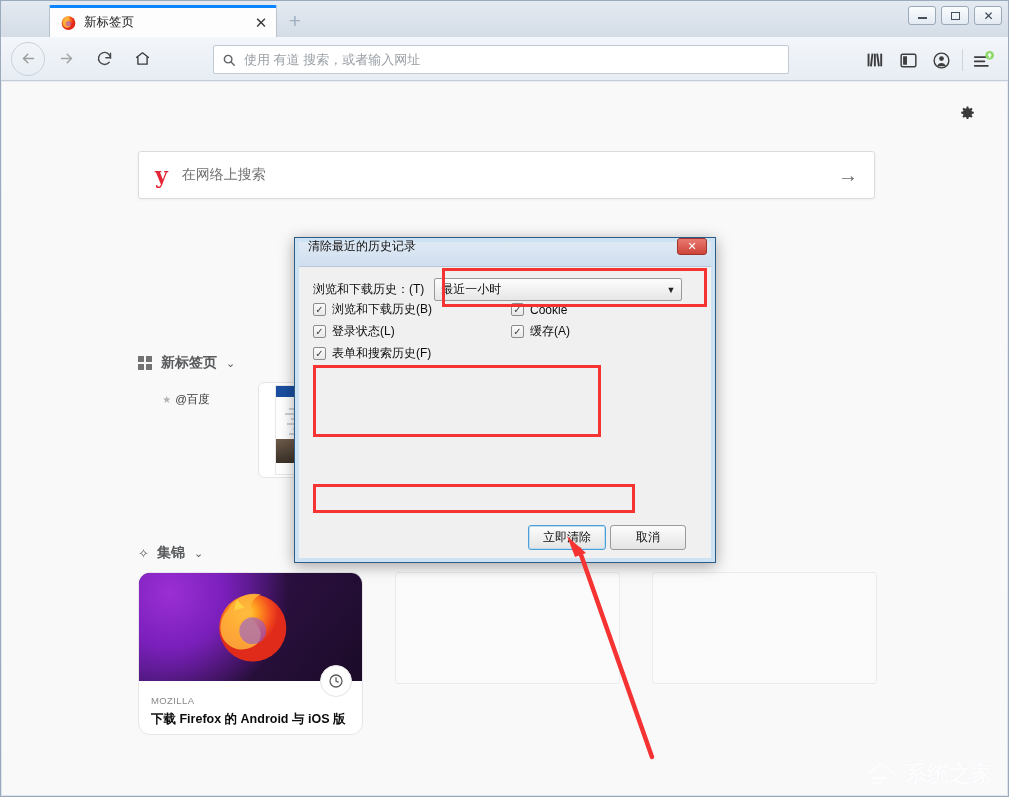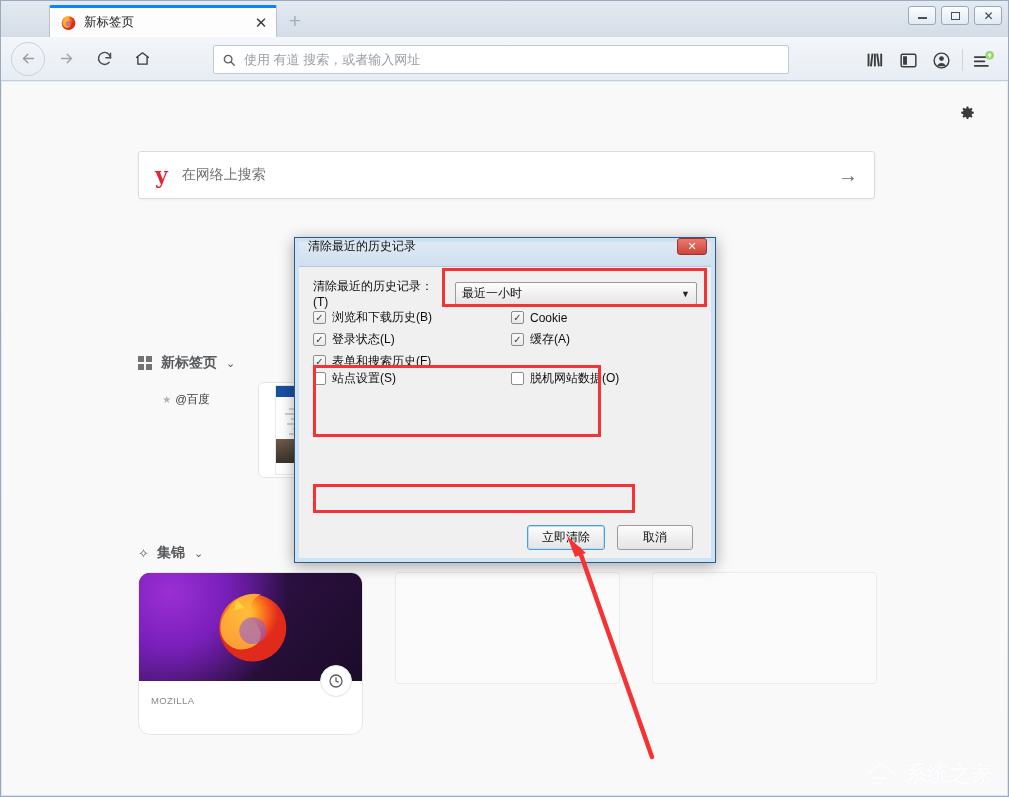--- a/index.html
+++ b/index.html
@@ -255,21 +255,21 @@
     color: #fff; font-size: 11px; font-weight: 700;
   }
   .dlg-body {
     position: absolute; left: 4px; top: 29px; right: 4px; bottom: 41px;
     background: #f0f0f0; padding: 11px 14px 0;
   }
   .dlg-footer {
     position: absolute; left: 20px; right: 4px; bottom: 4px; height: 41px;
     background: #f0f0f0;
     display: flex; align-items: center; justify-content: flex-end;
-    padding-right: 18px; gap: 12px;
+    padding-right: 25px; gap: 4px;
   }
 
   .row-range { display: flex; align-items: center; }
   .range-label { font-size: 12px; color: #0d0d0d; }
   .dd {
     margin-left: 10px; width: 248px; height: 23px;
     background: linear-gradient(#fdfdfd, #e6e6e6);
     border: 1px solid #9a9a9a; border-radius: 2px;
     display: flex; align-items: center; padding: 0 6px;
     font-size: 12px; color: #0d0d0d;
@@ -527,20 +527,21 @@
         </svg>
         <div class="hl-clock">
           <svg width="16" height="16" viewBox="0 0 24 24" fill="none" stroke="#5b5b5e" stroke-width="1.9">
             <circle cx="12" cy="12" r="9"></circle>
               <polyline points="12 6.5 12 12 16 14"></polyline>
           </svg>
         </div>
       </div>
       <div class="hl-meta">
         <div class="hl-src">MOZILLA</div>
+        <div class="hl-title">下载 Firefox 的 Android 与 iOS 版</div>
       </div>
     </div>
 
     <div class="ph-card" id="ph1"></div>
     <div class="ph-card" id="ph2"></div>
 
     <div class="watermark">
       <svg width="36" height="30" viewBox="0 0 40 34">
         <path d="M4 16L20 4l16 12v2l-16-11L4 18z" fill="#fff" opacity=".85"></path>
         <path d="M10 20h16v3H10zM10 26h12v3H10z" fill="#fff" opacity=".85"></path>
@@ -555,21 +556,21 @@
     <div class="dlg-titlebar">
       <span class="dlg-title">清除最近的历史记录</span>
       <div class="dlg-close">
         <span>✕</span>
       </div>
     </div>
 
     <div class="dlg-body">
 
       <div class="row-range">
-        <span class="range-label">清除最近的历史记录：(T)</span>
+        <span class="range-label">浏览和下载历史：(T)</span>
         <div class="dd">
           <span class="val">最近一小时</span>
           <span class="car">▼</span>
         </div>
       </div>
 
       <div class="chk-grid">
         <label class="chk">
           <span class="box">✓</span>
           <span>浏览和下载历史(B)</span>
@@ -586,30 +587,20 @@
           <span class="box">✓</span>
           <span>缓存(A)</span>
         </label>
         <label class="chk">
           <span class="box">✓</span>
           <span>表单和搜索历史(F)</span>
         </label>
         <span></span>
       </div>
 
-      <div class="chk-grid">
-        <label class="chk">
-          <span class="box unchecked"></span>
-          <span>站点设置(S)</span>
-        </label>
-        <label class="chk">
-          <span class="box unchecked"></span>
-          <span>脱机网站数据(O)</span>
-        </label>
-      </div>
 
     </div>
 
     <div class="dlg-footer">
       <div class="dbtn primary">立即清除</div>
       <div class="dbtn">取消</div>
     </div>
   </div>
 
   <div class="ann" id="ann-range"></div>

